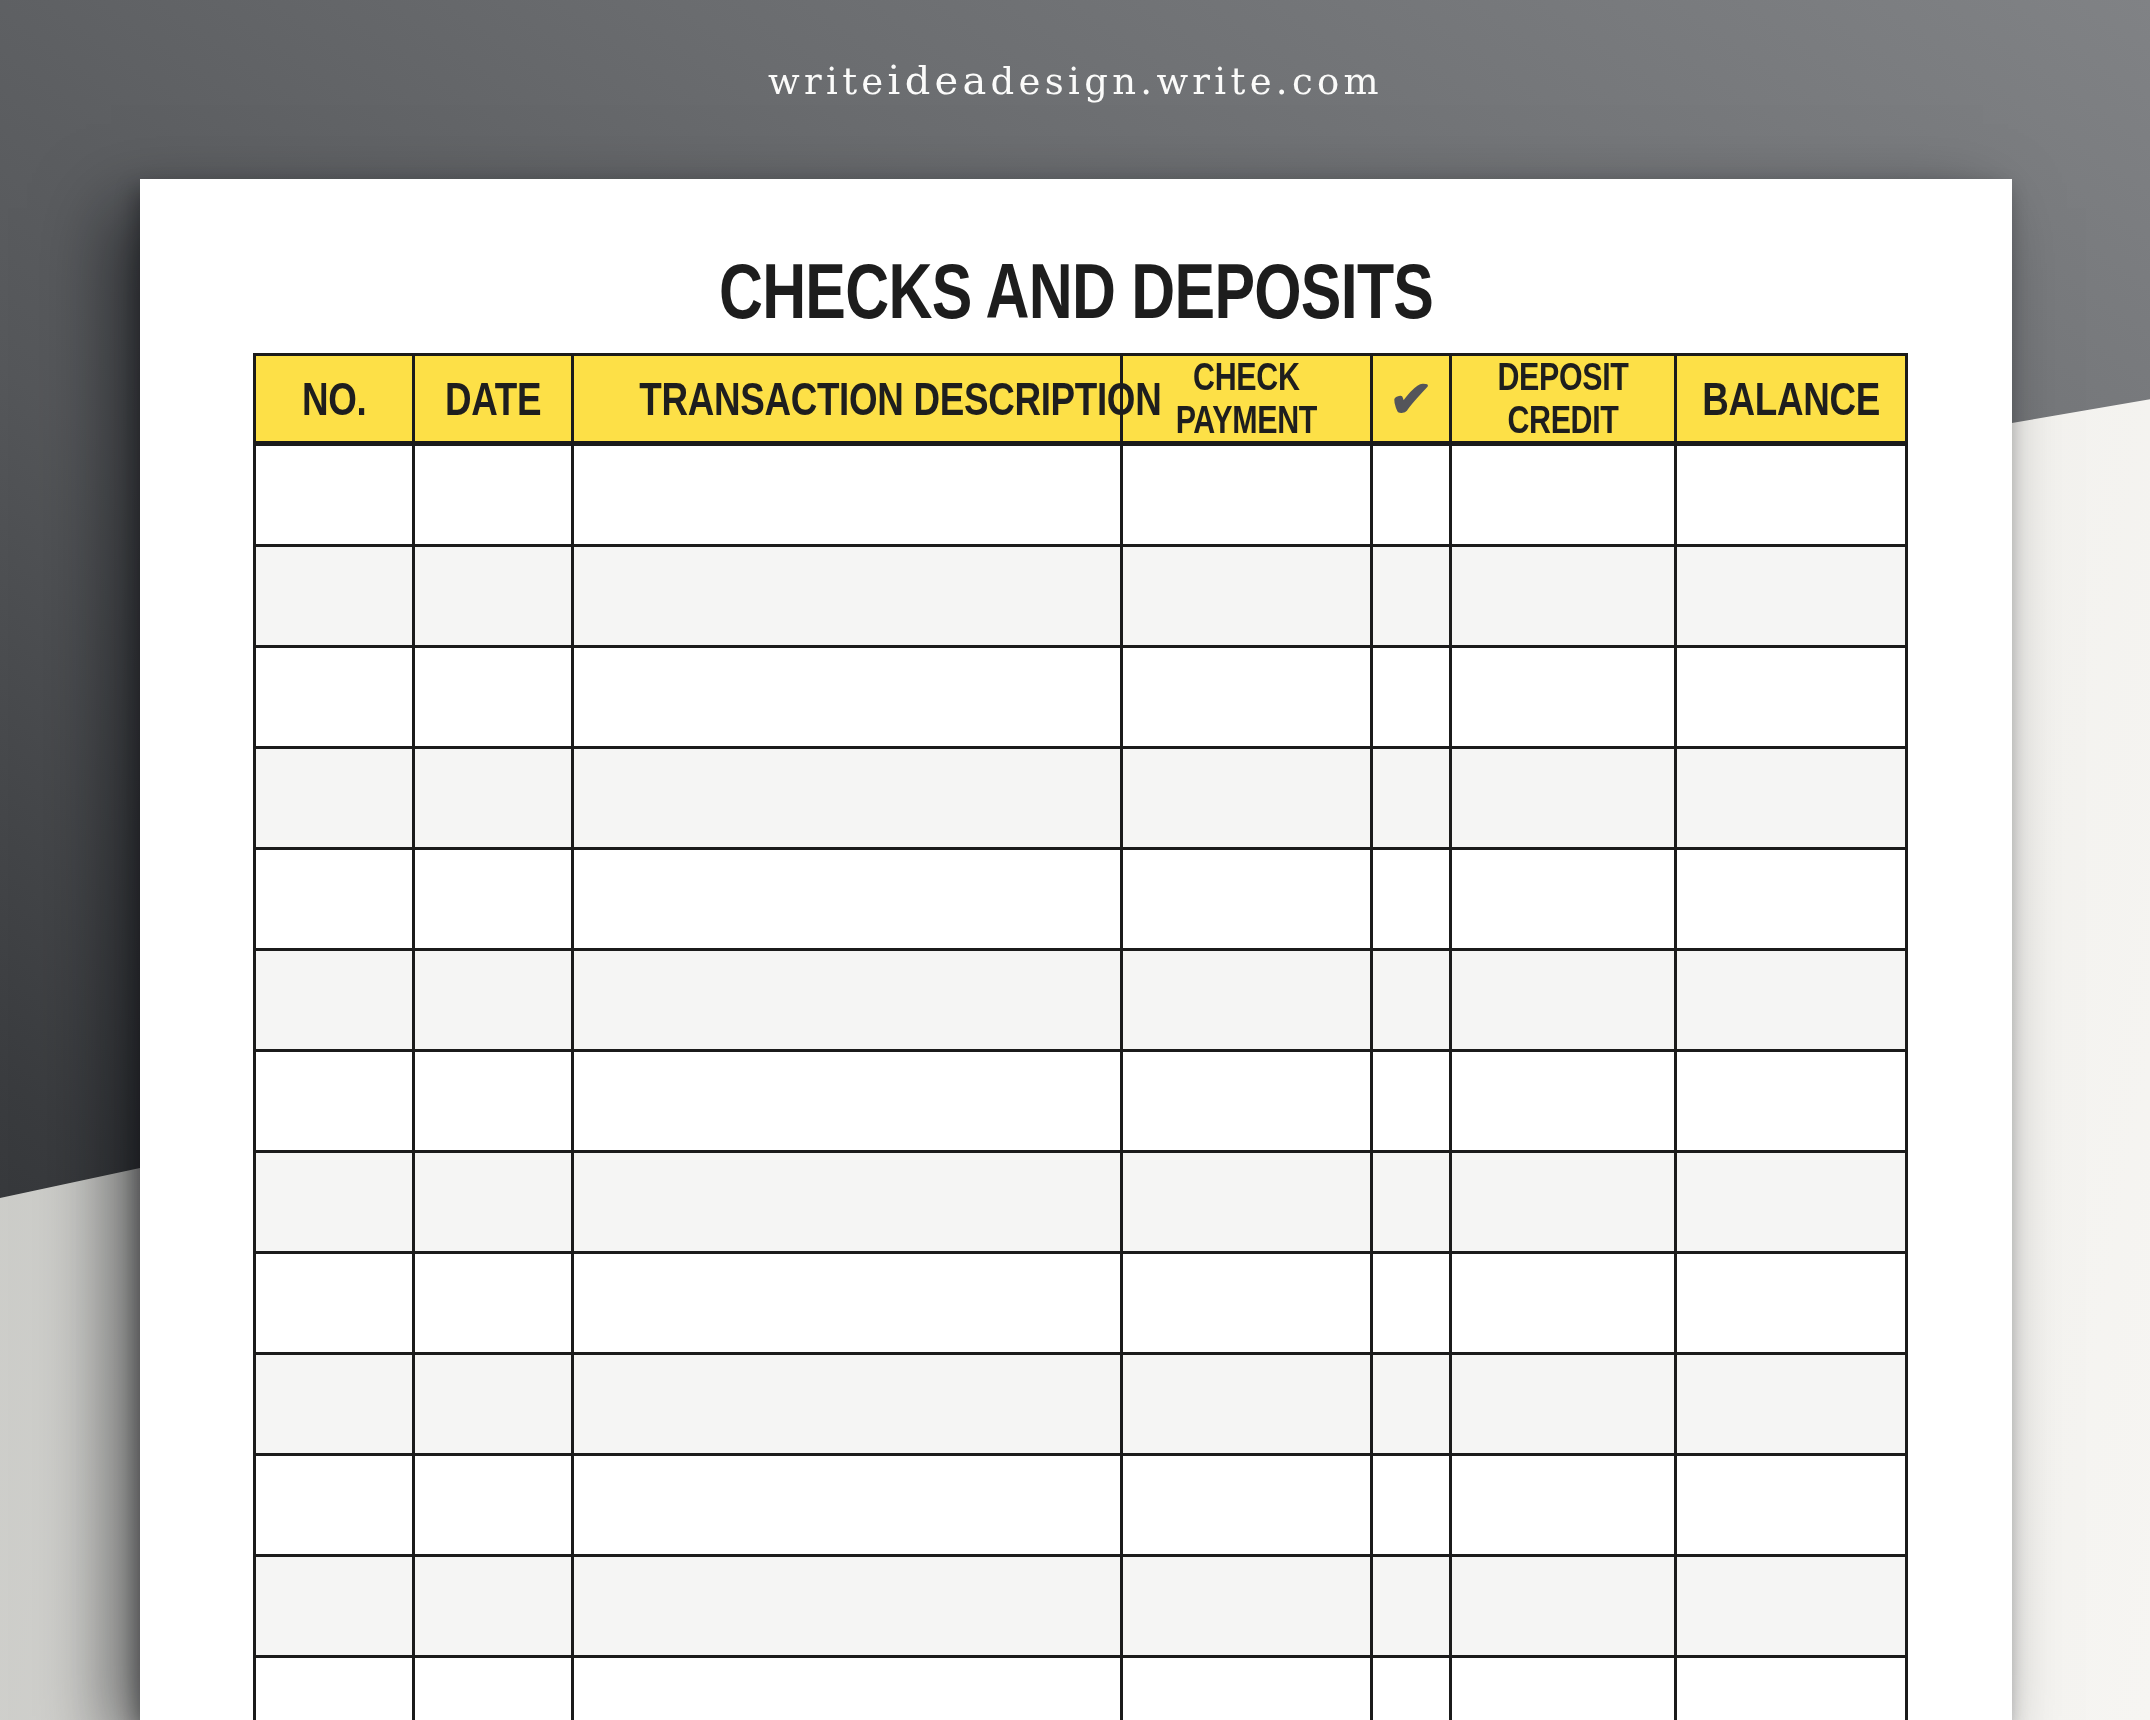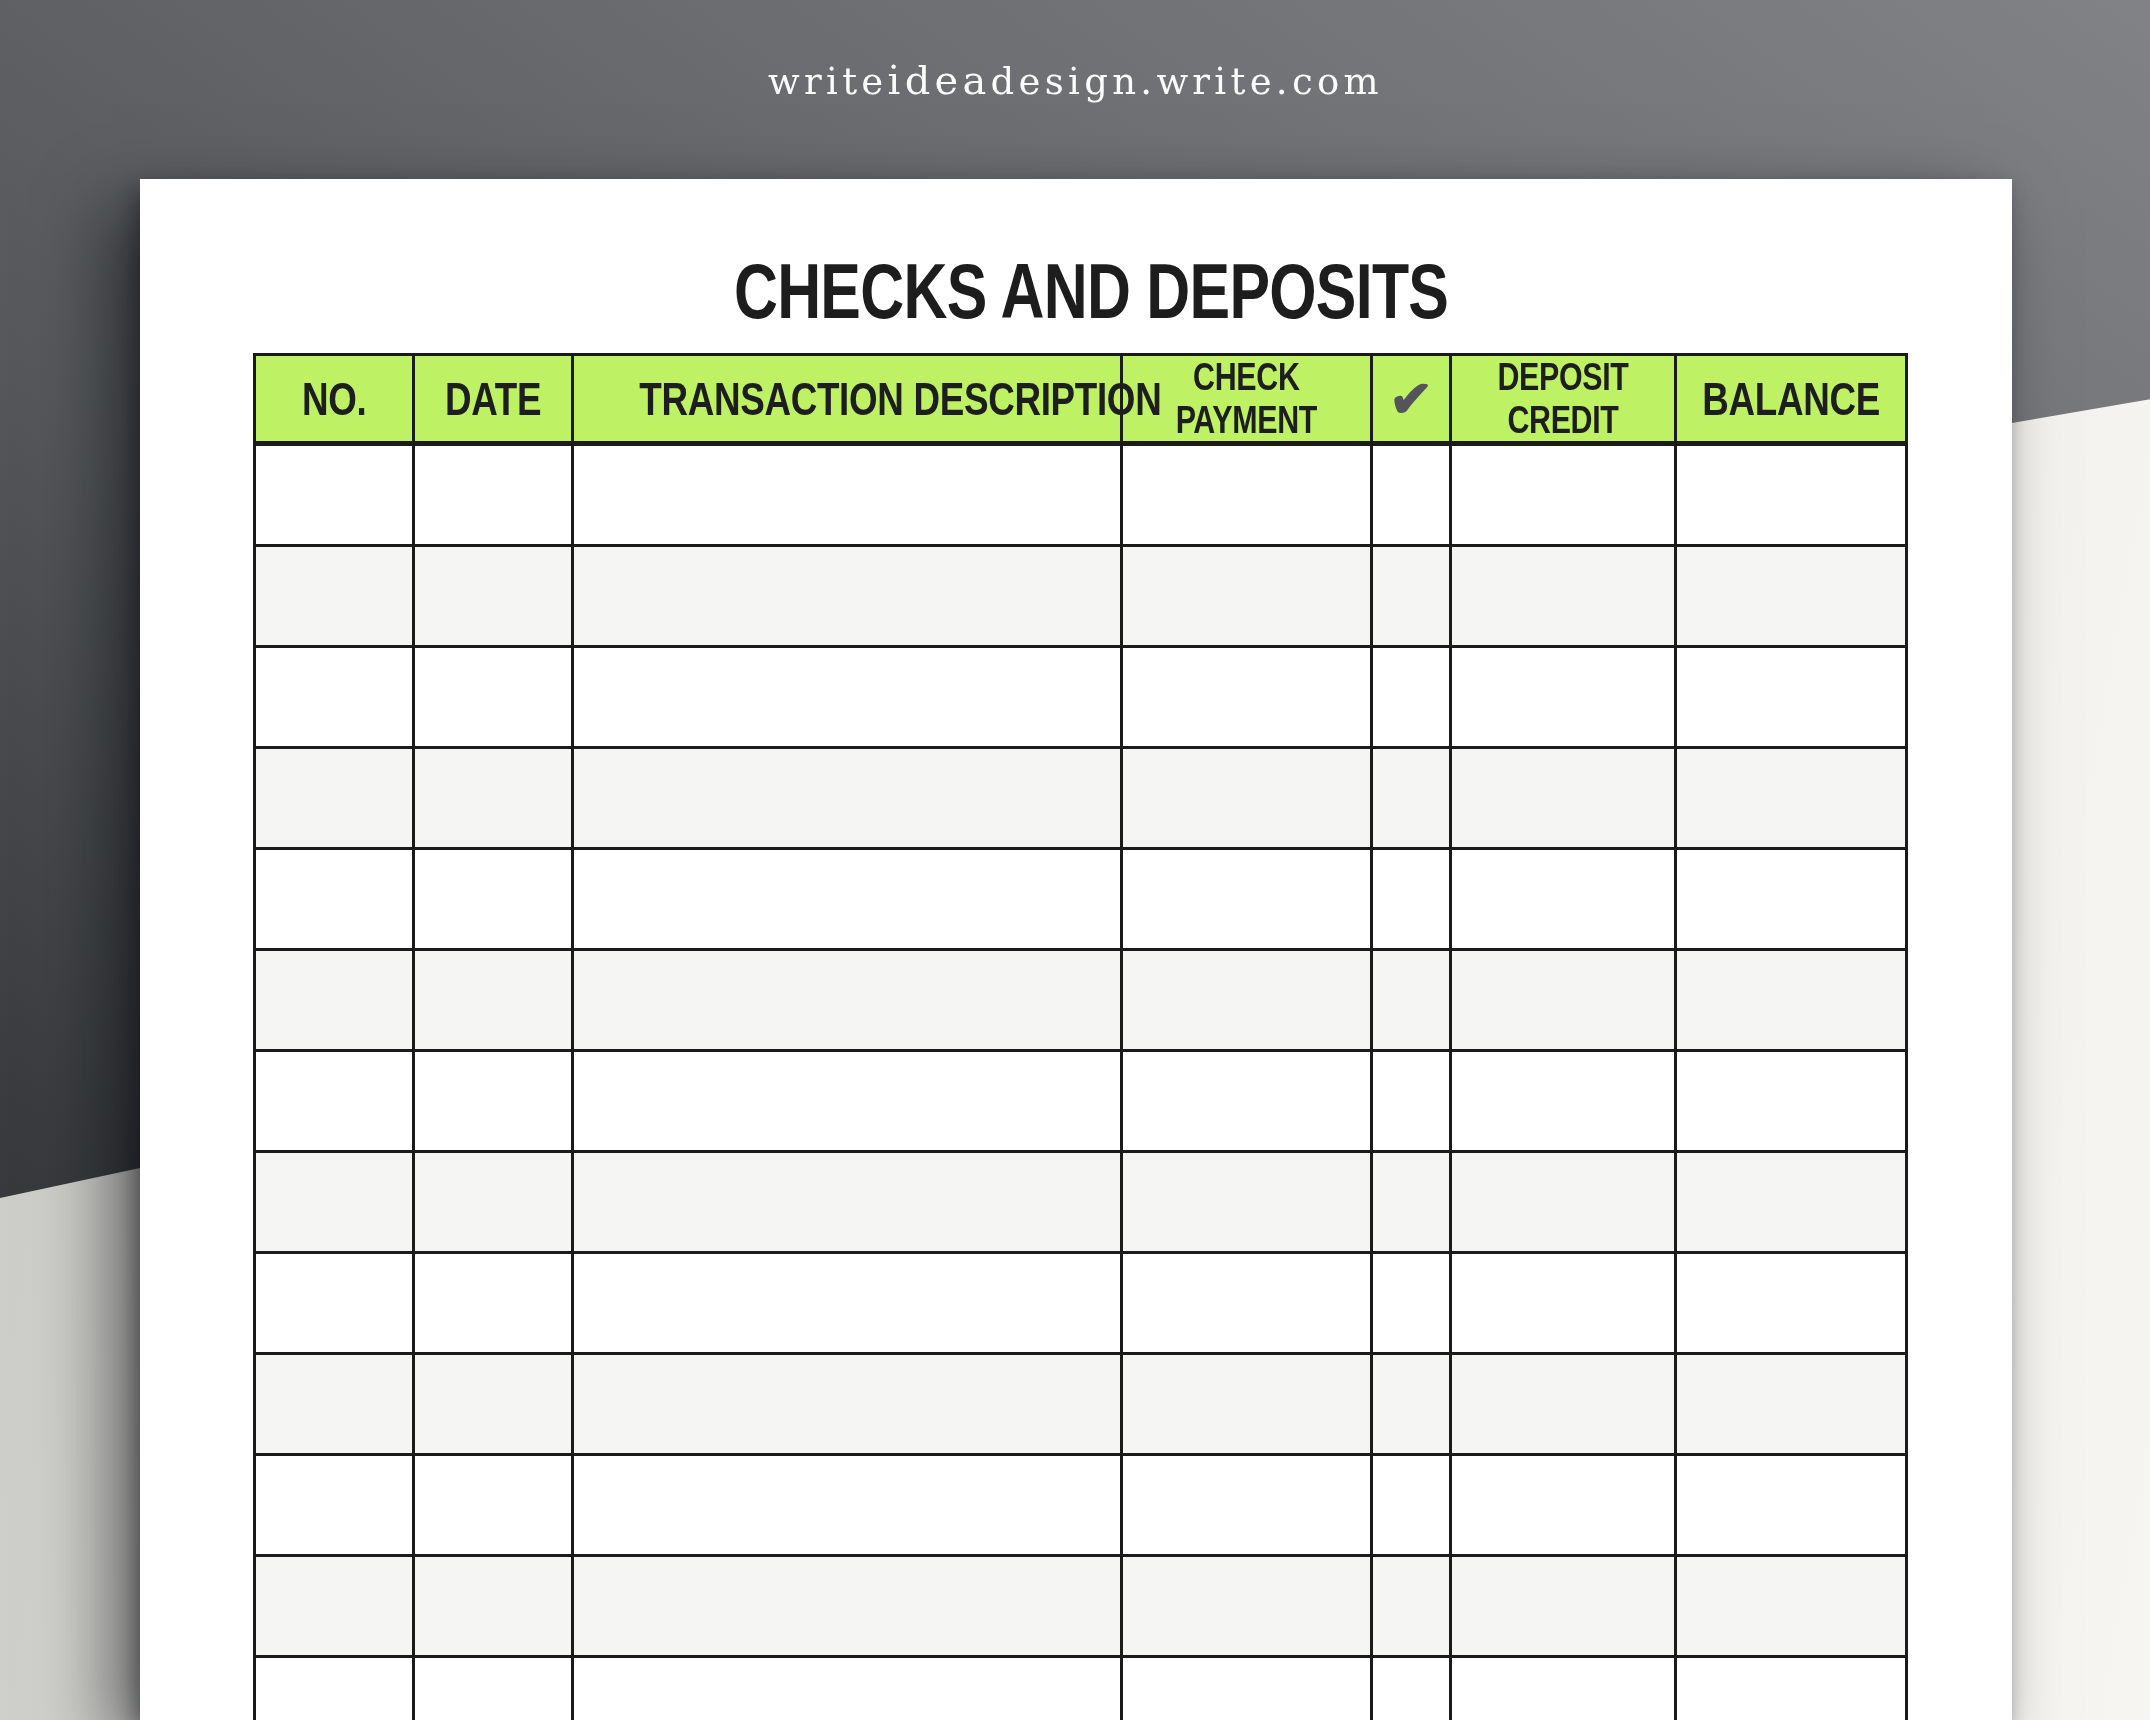--- a/index.html
+++ b/index.html
@@ -18,38 +18,38 @@
     position:absolute;top:57px;left:0;width:100%;text-align:center;
     font-family:"DejaVu Serif",serif;font-size:37px;letter-spacing:4.3px;
     color:#fbfbfa;line-height:1.2;
   }
   .watermark .script{font-size:1.08em;}
   .paper{
     position:absolute;left:140px;top:179px;width:1872px;height:1542px;
     background:#ffffff;
     box-shadow:-29px 29px 69px rgba(8,10,12,0.55),-5.2px 8.6px 19px rgba(8,10,12,0.35);
   }
-  .doc-title{position:absolute;top:74px;left:0;width:100%;text-align:center;padding-left:15px;}
+  .doc-title{position:absolute;top:74px;left:0;width:100%;text-align:center;}
   .doc-title .title-text{
     display:inline-block;font-weight:bold;font-size:77px;line-height:1;
     transform:scaleX(0.79);letter-spacing:-0.9px;color:#1d1d1d;white-space:nowrap;
   }
   table.register{
     position:absolute;left:113px;top:174px;width:1655px;
     border-collapse:collapse;table-layout:fixed;background:#ffffff;
   }
   .register col.c-no{width:159px;}
   .register col.c-date{width:159px;}
   .register col.c-desc{width:548px;}
   .register col.c-check{width:250px;}
   .register col.c-clear{width:79px;}
   .register col.c-dep{width:225px;}
   .register col.c-bal{width:231px;}
   .register th,.register td{border:3.4px solid #1b1b1b;padding:0;text-align:center;vertical-align:middle;}
-  .register thead th{height:84px;border-bottom-width:5.2px;background:#bef264;}
+  .register thead th{height:84px;border-bottom-width:5.2px;background:#fde047;}
   .register tbody td{height:98px;}
   .register tbody tr:nth-child(even) td{background:#f5f5f4;}
   .register tbody tr:nth-child(odd) td{background:#ffffff;}
   .hdr{
     display:inline-block;font-weight:bold;font-size:46px;color:#1e1e1e;
     transform:scaleX(0.8);letter-spacing:-0.4px;line-height:1;white-space:nowrap;
   }
   .hdr2{font-size:38px;line-height:1.12;}
   .hdr2 .line{display:block;}
   .checkmark{

